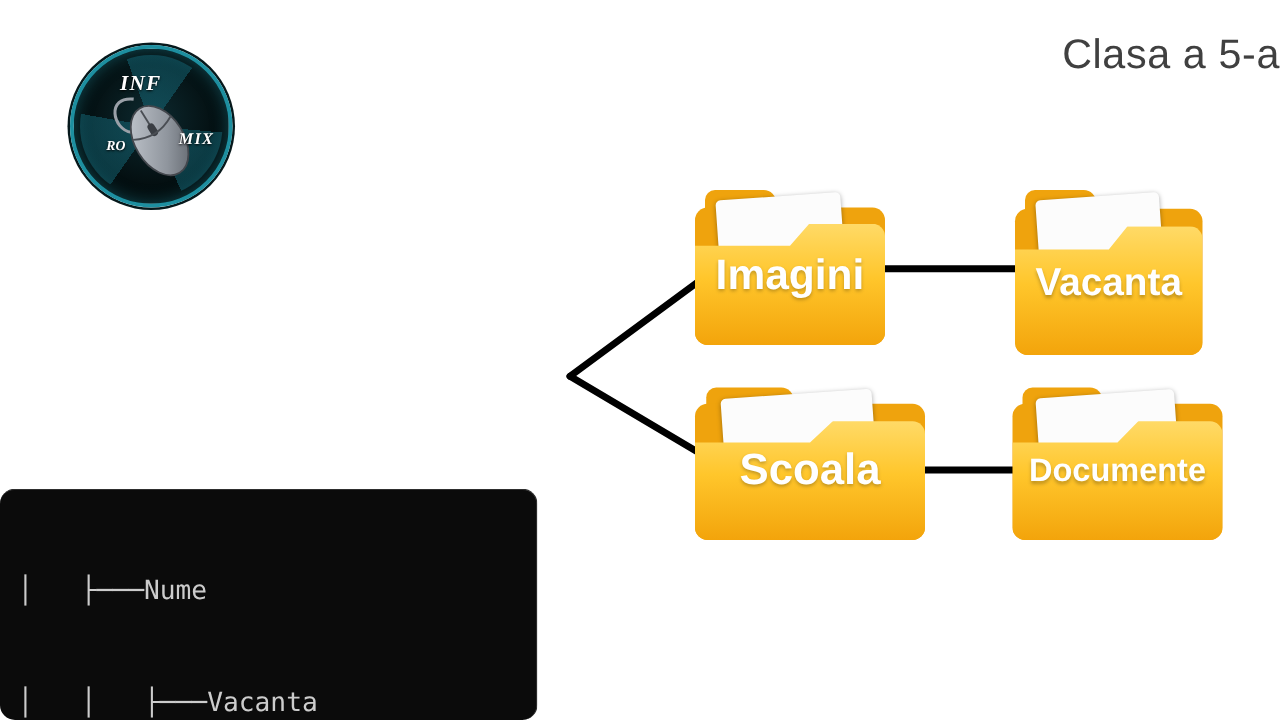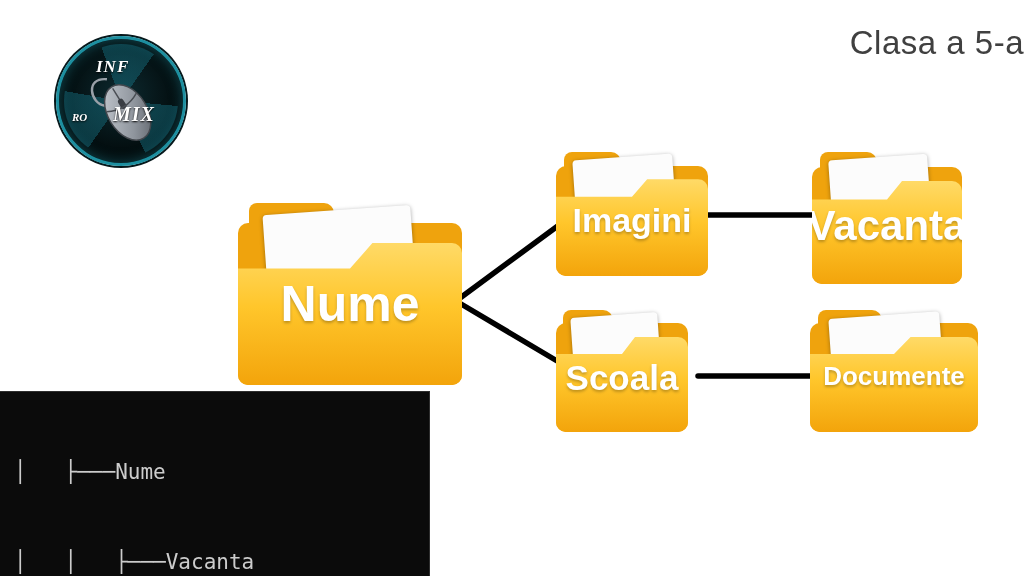--- a/index.html
+++ b/index.html
@@ -18,22 +18,22 @@
           border:3px solid #1d8fa0; box-shadow:0 0 0 2px #06181b, inset 0 0 14px rgba(40,170,190,.4); }
   .logo .wedges { position:absolute; inset:5px; border-radius:50%;
           background: conic-gradient(from -20deg,
             rgba(25,130,150,.38) 0 55deg, rgba(0,0,0,0) 55deg 115deg,
             rgba(25,130,150,.38) 115deg 175deg, rgba(0,0,0,0) 175deg 235deg,
             rgba(25,130,150,.38) 235deg 300deg, rgba(0,0,0,0) 300deg 360deg); }
   .logo-mouse { position:absolute; left:30px; top:22px; width:68px; height:88px; transform:rotate(-32deg); }
   .logo-text { position:absolute; color:#fff; font-family:"Liberation Serif", serif;
                font-style:italic; font-weight:bold; text-shadow:0 1px 2px #000; }
   .logo-inf { left:37px; top:18px; font-size:17px; letter-spacing:1px;text-align:right; }
-  .logo-ro  { left:13px; top:72px; font-size:11px; }
-  .logo-mix { left:54px; top:64px; font-size:20px; letter-spacing:1px; }
+  .logo-ro  { left:26px; top:72px; font-size:11px; }
+  .logo-mix { left:84px; top:64px; font-size:13px; letter-spacing:1px; }
 
   
   .connectors { position:absolute; left:0; top:0; width:1024px; height:576px; }
 
   
   .folder { position:absolute; }
   .folder .tab  { position:absolute; left:5%; top:0; width:38%; height:19%;
                   background:#EFA30D; border-radius:8px 10px 0 0; }
   .folder .back { position:absolute; left:0; right:0; top:11%; bottom:0;
                   background:#EFA30D; border-radius:10px; }
@@ -45,32 +45,32 @@
                   background:linear-gradient(180deg,#FFDA67 0%,#FFC62B 45%,#F3A40B 100%);
                   clip-path:polygon(0 18%, 50% 18%, 60% 0, 100% 0, 100% 100%, 0 100%);
                   display:flex; align-items:center; justify-content:center; padding-bottom:9%; }
   .folder .label{ color:#fff; font-weight:700; text-shadow:0 2px 3px rgba(0,0,0,.25); white-space:nowrap; }
 
   .folder-nume      { left:238px; top:203px; width:224px; height:182px; }
   .folder-nume .label { font-size:50px; }
   .folder-imagini   { left:556px; top:152px; width:152px; height:124px; }
   .folder-imagini .label { font-size:34px; }
   .folder-vacanta   { left:812px; top:152px; width:150px; height:132px; }
-  .folder-vacanta .label { font-size:42px; }
-  .folder-scoala    { left:556px; top:310px; width:132px; height:122px; }
+  .folder-vacanta .label { font-size:31px; }
+  .folder-scoala    { left:556px; top:310px; width:184px; height:122px; }
   .folder-scoala .label { font-size:35px; }
   .folder-documente { left:810px; top:310px; width:168px; height:122px; }
   .folder-documente .label { font-size:26px; }
 
   
   .terminal { position:absolute; left:0; top:391px; width:430px; height:185px;
               background:#0b0b0b; border-top:1px solid #2e2e2e; border-right:1px solid #2e2e2e;
               color:#cccccc; font-family:"DejaVu Sans Mono","Liberation Mono", monospace;
               font-size:21px; line-height:30px; padding:5px 0 0 14px;
-              white-space:pre; overflow:hidden; }
+              white-space:pre; overflow:hidden;border-radius:12px; }
   .tline { white-space:pre; }
 </style>
 </head>
 <body>
 
 <div class="stage">
 
   <div class="title">Clasa a 5-a</div>
 
   <div class="logo">
@@ -94,28 +94,20 @@
     <span class="logo-text logo-mix">MIX</span>
   </div>
 
   <svg class="connectors" width="1024" height="576">
     <line x1="456" y1="301" x2="574" y2="214" stroke="#000" stroke-width="5.5" stroke-linecap="round"></line>
     <line x1="456" y1="301" x2="574" y2="371" stroke="#000" stroke-width="5.5" stroke-linecap="round"></line>
     <line x1="698" y1="215" x2="832" y2="215" stroke="#000" stroke-width="5.5" stroke-linecap="round"></line>
     <line x1="698" y1="376" x2="826" y2="376" stroke="#000" stroke-width="5.5" stroke-linecap="round"></line>
   </svg>
 
-  <div class="folder folder-nume">
-    <div class="tab"></div>
-    <div class="back"></div>
-    <div class="paper"></div>
-    <div class="front">
-      <span class="label">Nume</span>
-    </div>
-  </div>
 
   <div class="folder folder-imagini">
     <div class="tab"></div>
     <div class="back"></div>
     <div class="paper"></div>
     <div class="front">
       <span class="label">Imagini</span>
     </div>
   </div>
 

